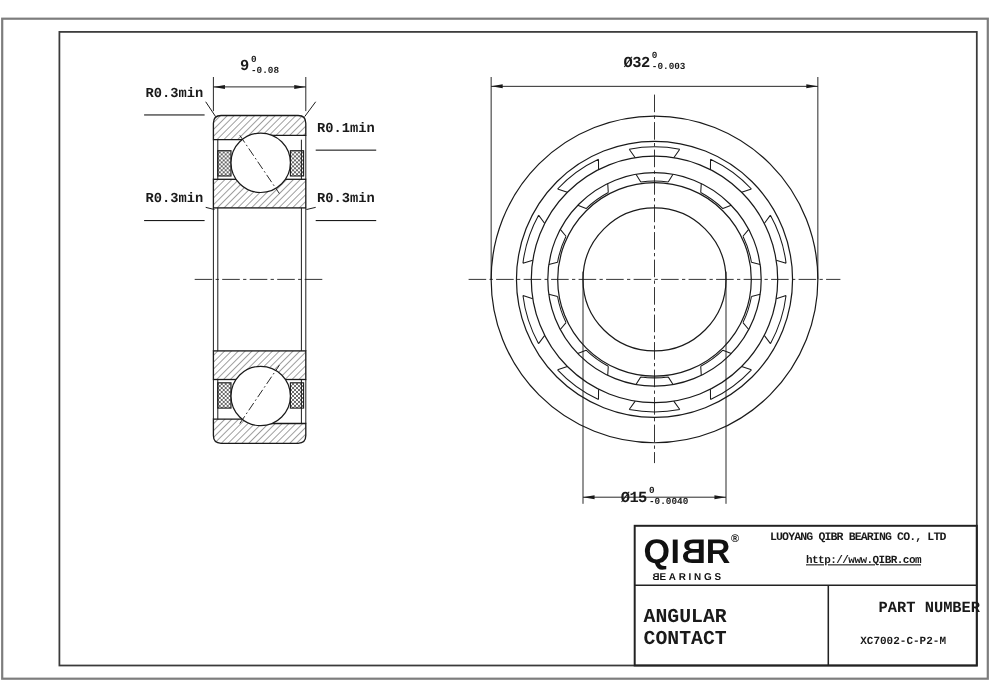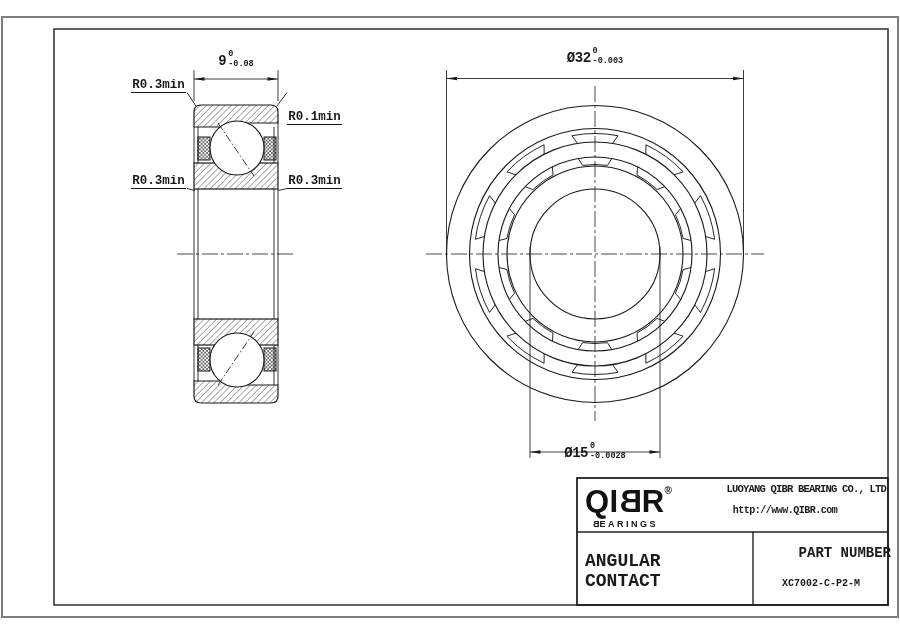--- a/index.html
+++ b/index.html
@@ -6,24 +6,24 @@
   #page{position:relative;width:900px;height:636px;background:#ffffff;overflow:hidden;
         font-family:"Liberation Mono",monospace;color:#1a1a1a;}
   #linework{position:absolute;left:0;top:0;}
   .abs{position:absolute;}
   
   .dim{display:flex;align-items:flex-start;justify-content:center;font-weight:600;color:#1a1a1a;}
   .dim .val{font-size:14px;line-height:1;margin-top:4px;letter-spacing:-0.5px;}
   .dim .tol{display:flex;flex-direction:column;font-size:8.5px;line-height:1.15;text-align:left;margin-left:2px;}
   
   .rlabel{font-family:"Liberation Mono",monospace;font-size:12.5px;font-weight:600;line-height:14px;
-          border-bottom:1.2px solid #1a1a1a;text-align:center;padding-bottom:0px;}
+          border-bottom:1.2px solid #1a1a1a;text-align:center;padding-bottom:12px;}
   
-  .tb-company{font-size:10.5px;letter-spacing:-0.8px;font-weight:600;text-align:right;}
-  .tb-url{font-size:10px;font-weight:600;text-align:center;letter-spacing:-0.5px;}
+  .tb-company{font-size:10.5px;letter-spacing:-0.8px;font-weight:600;text-align:left;}
+  .tb-url{font-size:10px;font-weight:600;text-align:center;text-decoration:underline;letter-spacing:-0.5px;}
   .tb-product{font-size:18px;font-weight:600;letter-spacing:0px;}
   .tb-pnlabel{font-size:14px;font-weight:600;text-align:right;}
   .tb-pnvalue{font-size:10px;font-weight:600;text-align:center;}
   .logo{font-family:"Liberation Sans","DejaVu Sans",sans-serif;font-weight:bold;font-size:31px;
         line-height:1;color:#111;letter-spacing:0.5px;}
   .logo .mirror{display:inline-block;transform:scaleX(-1);}
   .logo-reg{font-family:"Liberation Sans",sans-serif;font-weight:bold;font-size:10px;vertical-align:top;}
   .logo-tag{font-family:"Liberation Sans","DejaVu Sans",sans-serif;font-weight:bold;font-size:9px;
             letter-spacing:2.5px;color:#111;}
   .logo-tag .mirror{display:inline-block;transform:scaleX(-1);letter-spacing:0;}
@@ -165,21 +165,21 @@
     <span class="val">Ø32</span>
     <span class="tol">
       <span>0</span>
       <span>-0.003</span>
     </span>
   </div>
   <div class="abs dim" style="left:545px;top:442px;width:100px;">
     <span class="val">Ø15</span>
     <span class="tol">
       <span>0</span>
-      <span>-0.0028</span>
+      <span>-0.0040</span>
     </span>
   </div>
 
   <div class="abs" style="left:585px;top:486px;">
     <span class="logo"><span>QI</span><span class="mirror">B</span><span>R</span><span class="logo-reg">®</span></span>
     <div class="logo-tag" style="margin:2px 0 0 8px;"><span class="mirror">B</span><span>EARINGS</span></div>
   </div>
   <div class="abs tb-company" style="left:700px;top:483px;width:186px;">LUOYANG QIBR BEARING CO., LTD</div>
   <div class="abs tb-url" style="left:700px;top:505px;width:170px;">http://www.QIBR.com</div>
   <div class="abs tb-product" style="left:585px;top:551px;width:160px;">ANGULAR CONTACT</div>

